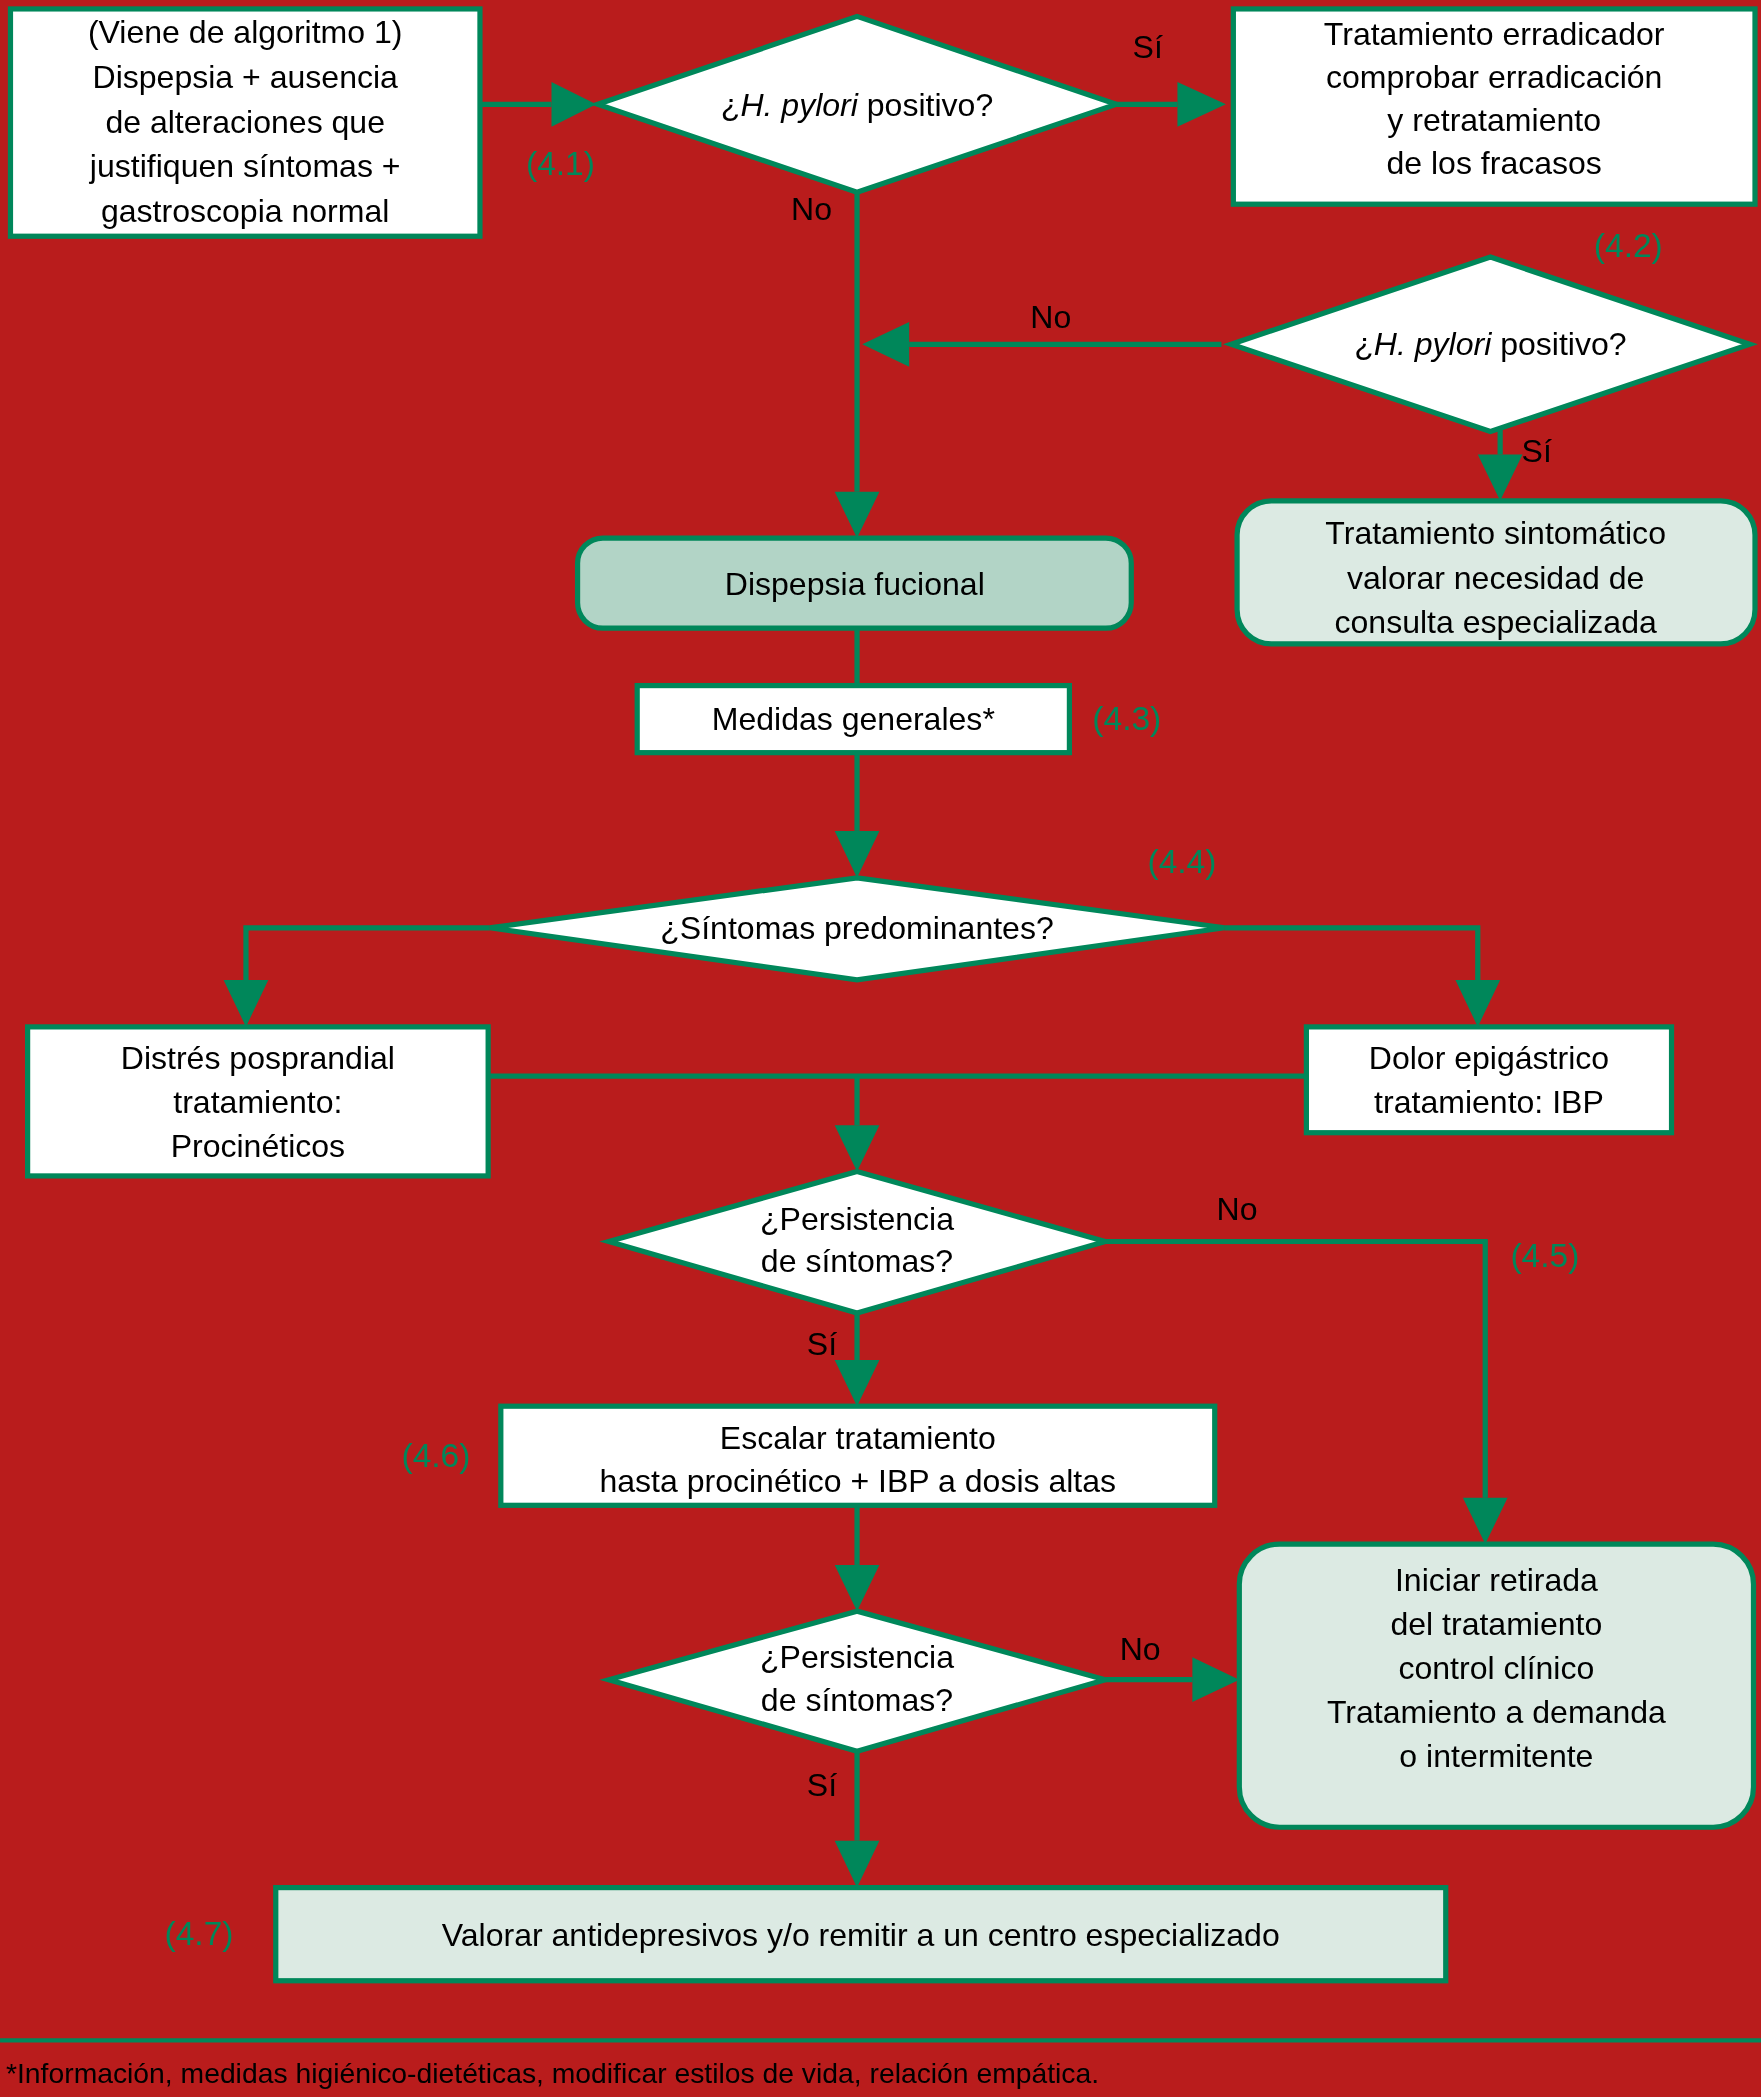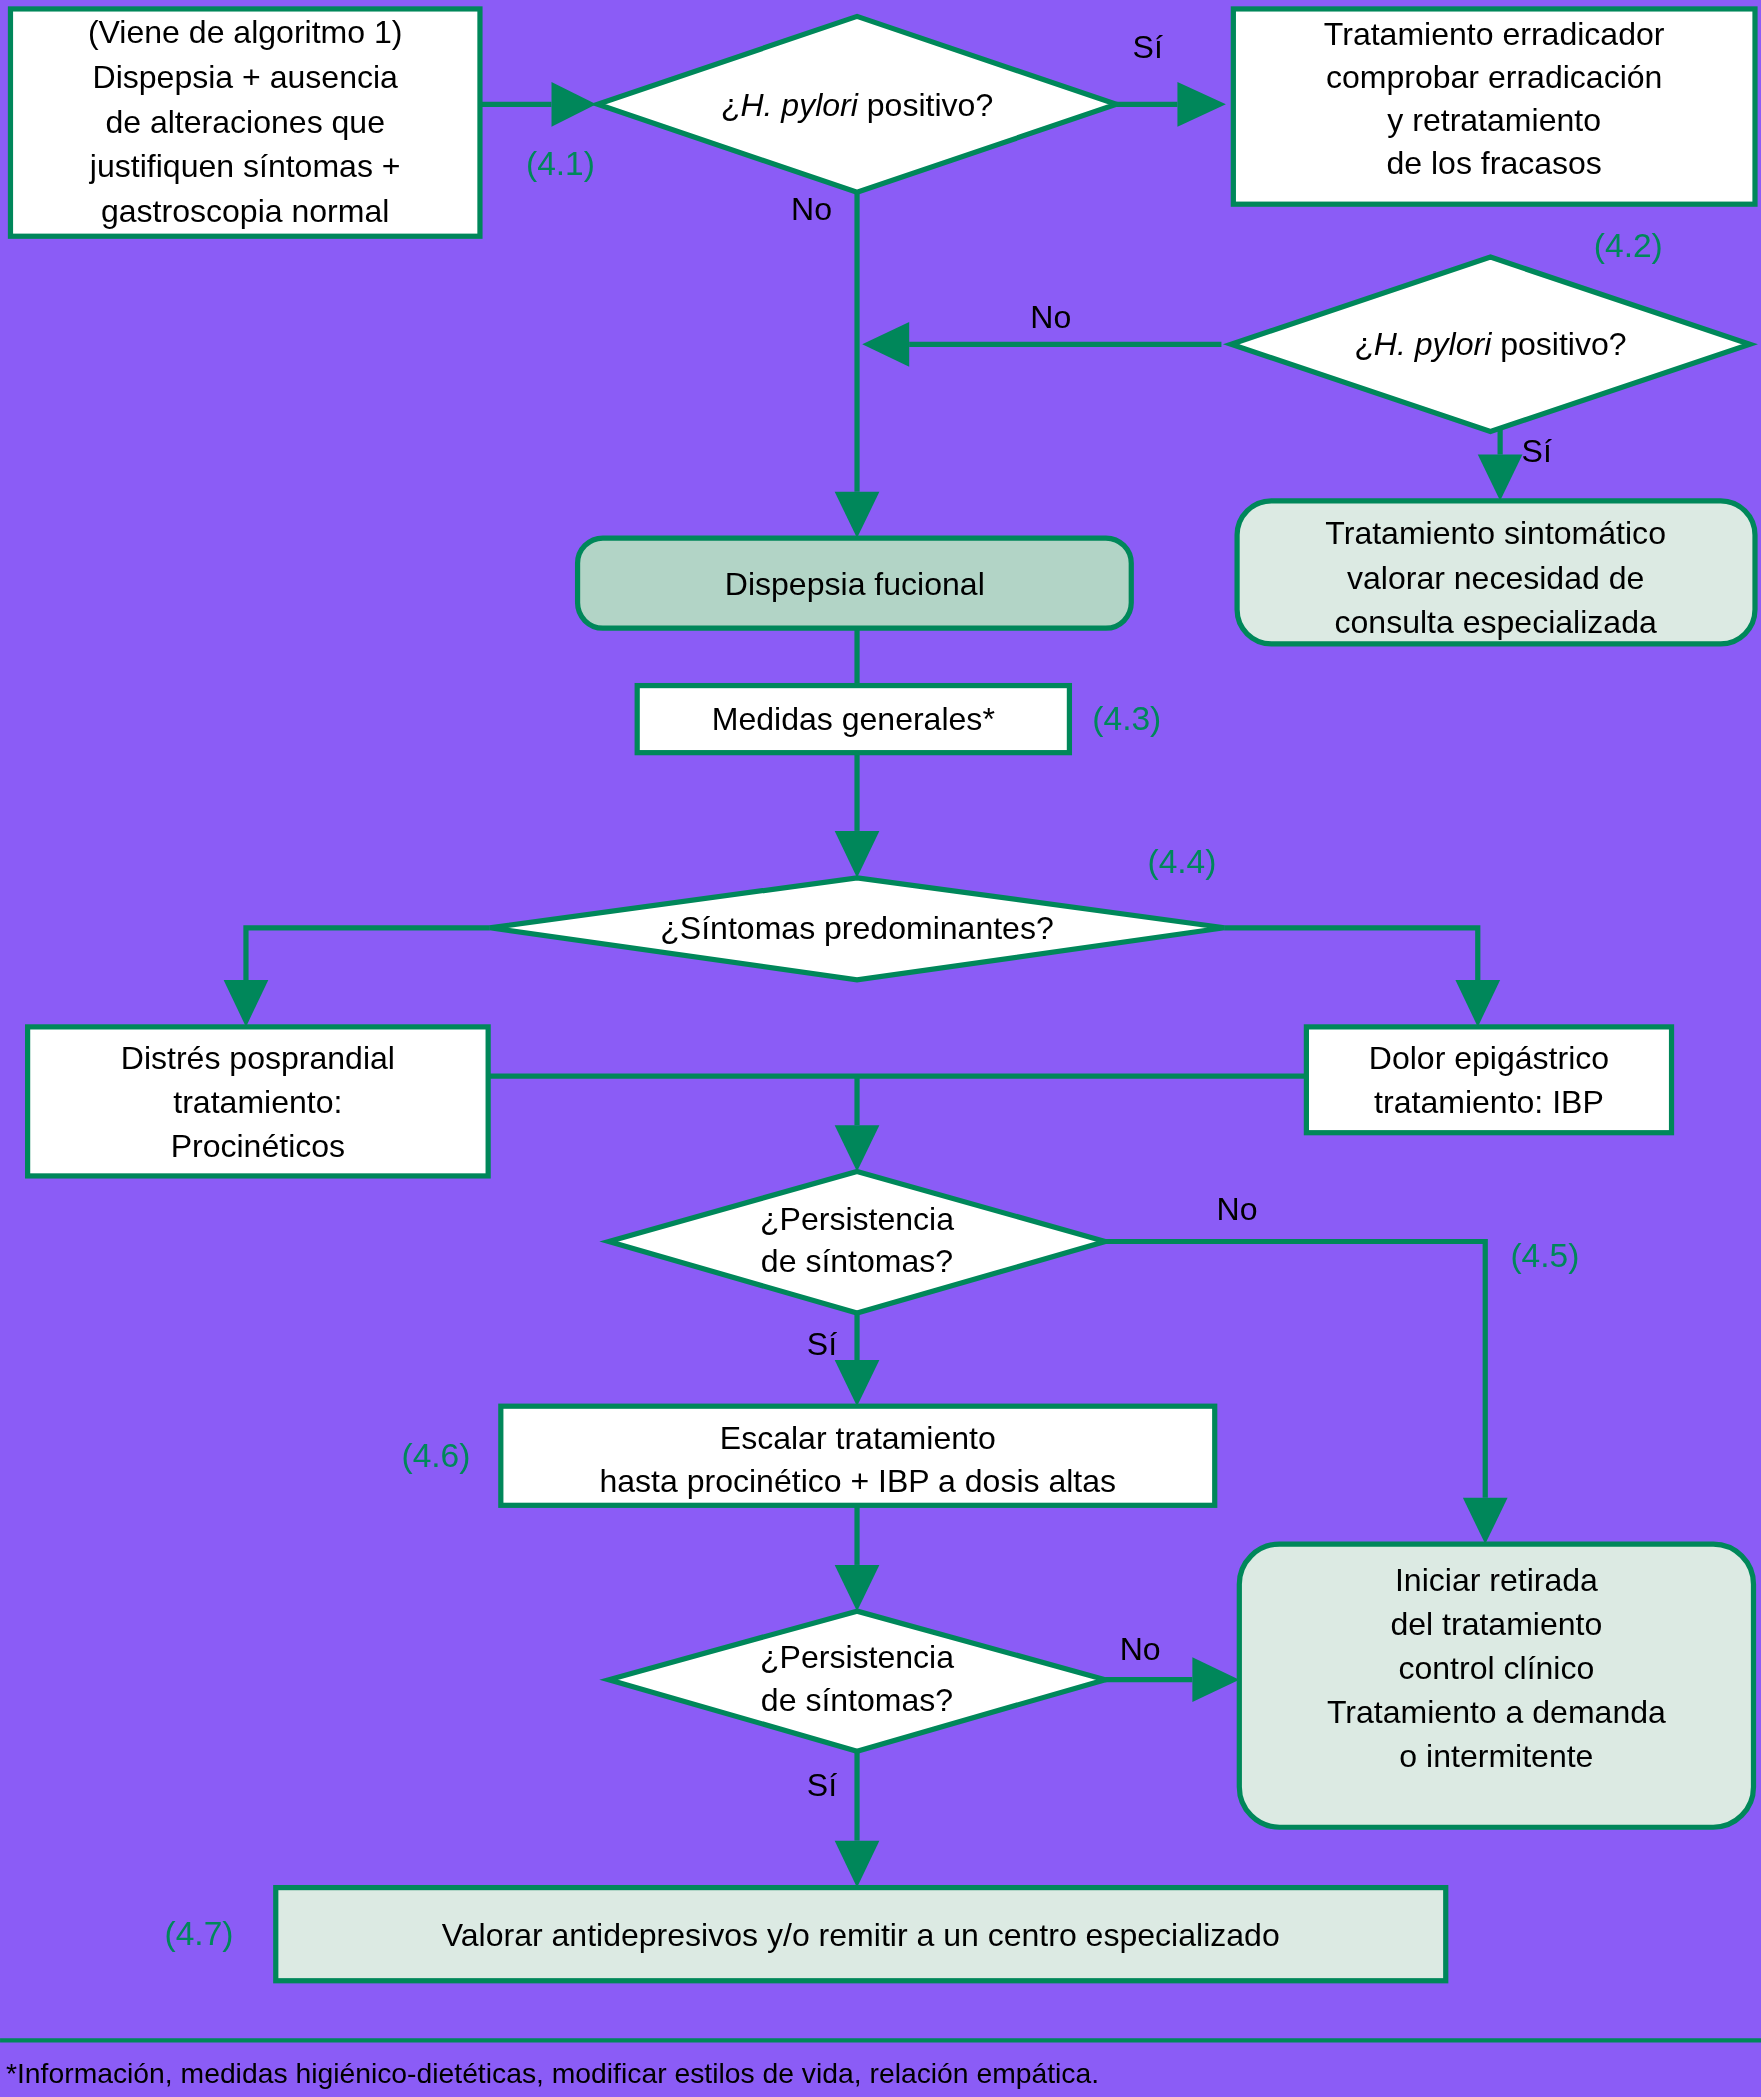--- a/index.html
+++ b/index.html
@@ -7,21 +7,21 @@
     padding: 0;
     background: #ffffff;
   }
   body {
     font-family: "Liberation Sans", sans-serif;
   }
   #page {
     position: relative;
     width: 1761px;
     height: 2097px;
-    background: #8b5cf6;
+    background: #b91c1c;
     overflow: hidden;
   }
   svg#flow {
     position: absolute;
     left: 0;
     top: 0;
     width: 1761px;
     height: 2097px;
   }
   .node-box {

